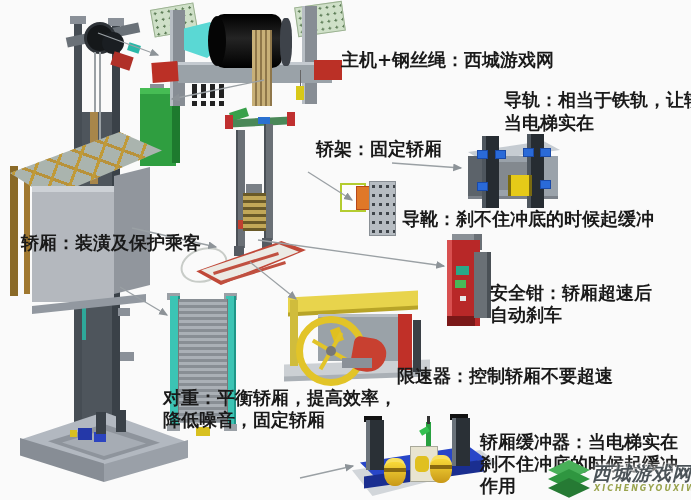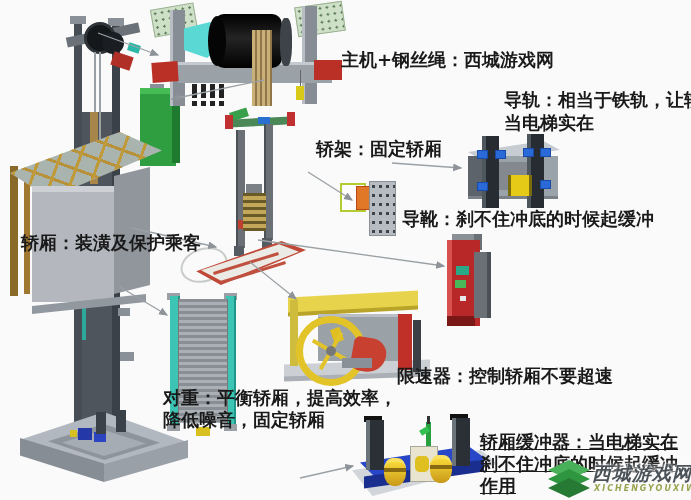--- a/index.html
+++ b/index.html
@@ -207,31 +207,35 @@
 
   <div class="label" style="left:504px;top:88px;width:187px;overflow:hidden;line-height:23px;">
     <div>导轨：相当于铁轨，让轿厢</div>
     <div>当电梯实在</div>
   </div>
 
   <div class="label" style="left:272px;top:138px;margin-left:44px;">轿架：固定轿厢</div>
 
   <div class="label" style="left:402px;top:208px;">导靴：刹不住冲底的时候起缓冲</div>
 
+  <div class="label" style="left:490px;top:282px;">
+    <div>安全钳：轿厢超速后</div>
+    <div>自动刹车</div>
+  </div>
 
   <div class="label" style="left:397px;top:365px;">限速器：控制轿厢不要超速</div>
 
   <div class="label" style="left:163px;top:387px;">
     <div>对重：平衡轿厢，提高效率，</div>
     <div>降低噪音，固定轿厢</div>
   </div>
 
   <div class="label" style="left:21px;top:232px;">轿厢：装潢及保护乘客</div>
 
-  <div class="label" style="left:480px;top:431px;text-decoration:underline;">
+  <div class="label" style="left:480px;top:431px;">
     <div>轿厢缓冲器：当电梯实在</div>
     <div>刹不住冲底的时候起缓冲</div>
     <div>作用</div>
   </div>
 
   <div class="abs" style="left:546px;top:458px;width:145px;height:42px;z-index:6;font-style:italic;">
     <div class="abs" style="left:2px;top:2px;width:44px;height:40px;">
       <div class="wm-layer abs" style="left:0;top:0;background:#48b058;"></div>
       <div class="wm-layer abs" style="left:0;top:9px;"></div>
       <div class="wm-layer abs" style="left:0;top:18px;background:#267a34;"></div>

